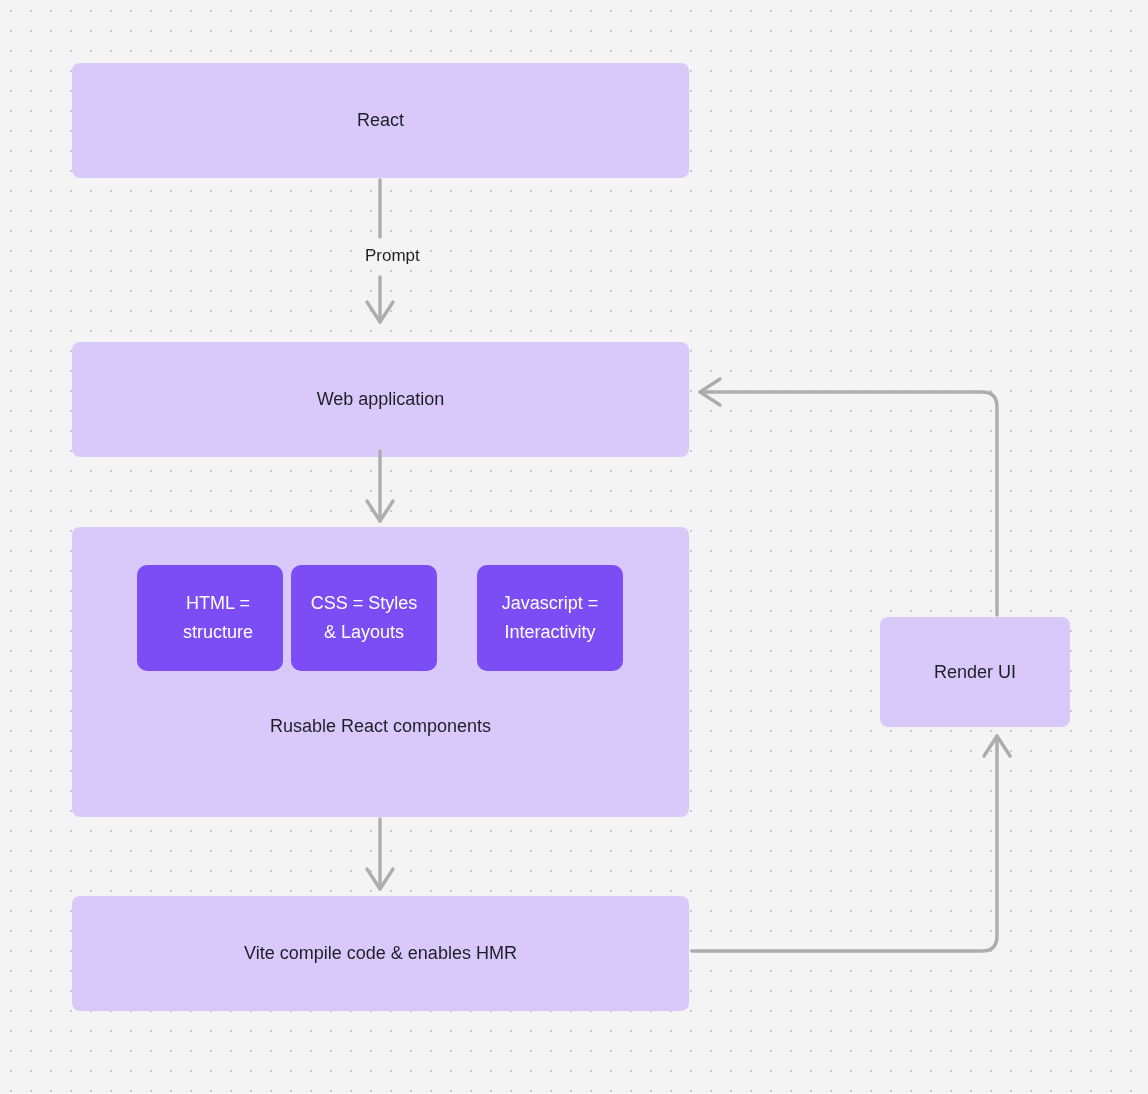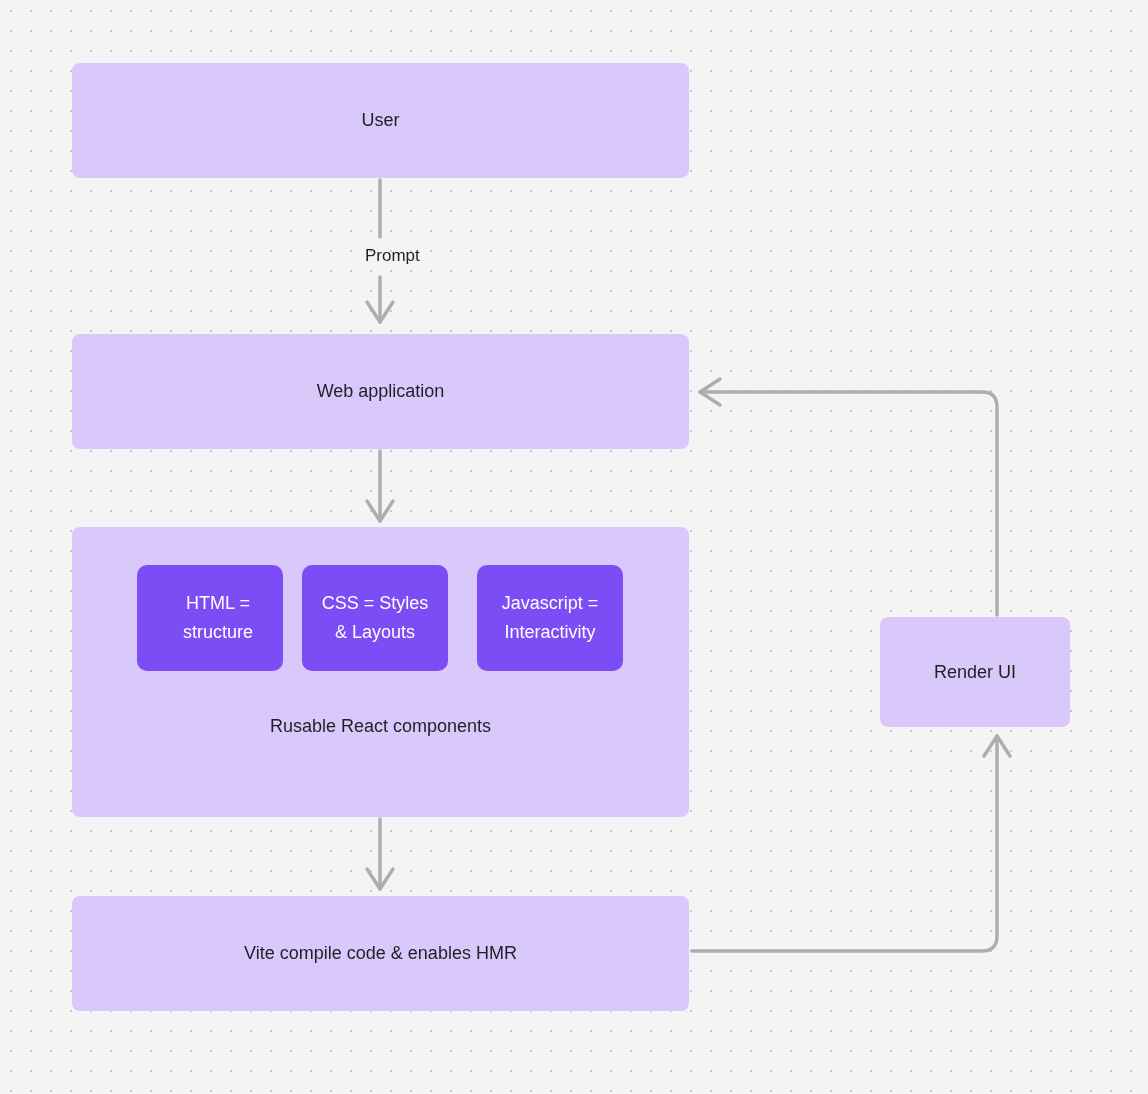--- a/index.html
+++ b/index.html
@@ -30,21 +30,21 @@
     font-size: 18px;
     line-height: 1.35;
     text-align: center;
   }
   .node-label {
     display: block;
     white-space: pre-line;
   }
   
   #node-user     { left: 72px;  top: 63px;  width: 617px; height: 115px; }
-  #node-webapp   { left: 72px;  top: 334px; width: 617px; height: 115px; text-align: right; }
+  #node-webapp   { left: 72px;  top: 342px; width: 617px; height: 115px; text-align: right; }
   #node-group    { left: 72px;  top: 527px; width: 617px; height: 290px;
                    display: block; border-radius: 8px; }
   #node-vite     { left: 72px;  top: 896px; width: 617px; height: 115px; text-align: center; }
   #node-render   { left: 880px; top: 617px; width: 190px; height: 110px; }
 
   
   .chip {
     position: absolute;
     box-sizing: border-box;
     background: #7c4df4;
@@ -52,21 +52,21 @@
     display: flex;
     align-items: center;
     justify-content: center;
     color: #ffffff;
     font-size: 18px;
     line-height: 1.6;
     text-align: center;
     white-space: pre-line;
   }
   #chip-html { left: 137px; top: 565px; width: 146px; height: 106px; padding-left: 16px; }
-  #chip-css  { left: 302px; top: 565px; width: 146px; height: 106px; }
+  #chip-css  { left: 291px; top: 565px; width: 146px; height: 106px; }
   #chip-js   { left: 477px; top: 565px; width: 146px; height: 106px; }
 
   #group-caption {
     position: absolute;
     left: 72px;
     top: 716px;
     width: 617px;
     text-align: center;
     font-size: 18px;
     color: #1f1f28;
@@ -107,21 +107,21 @@
     top: 246px;
     margin-left: 16px;
   }
 </style>
 </head>
 <body>
 
 <div id="canvas">
 
   <div class="node" id="node-user">
-    <span class="node-label">User</span>
+    <span class="node-label">React</span>
   </div>
 
   <div class="node" id="node-webapp">
     <span class="node-label">Web application</span>
   </div>
 
   <div class="node" id="node-group"></div>
 
   <div class="chip" id="chip-html">
     <span>HTML =

